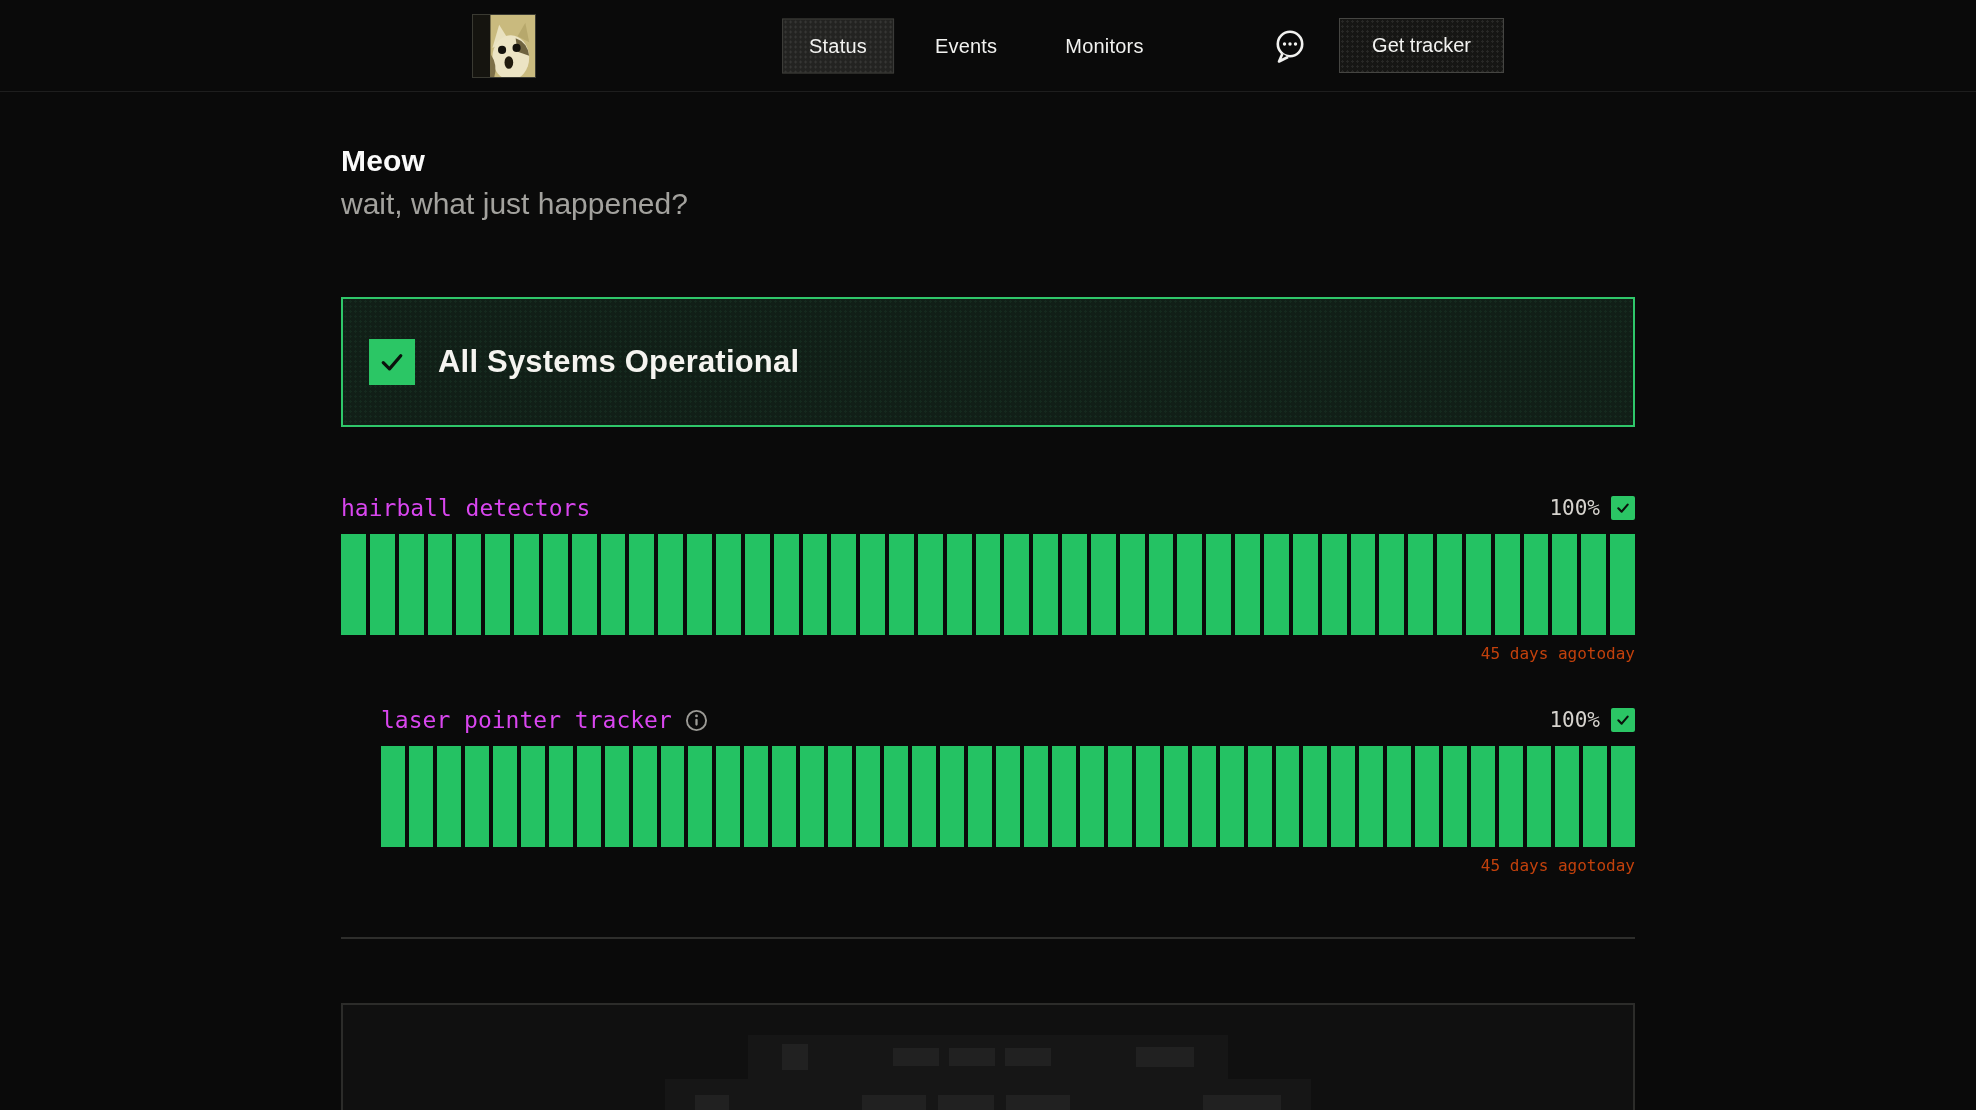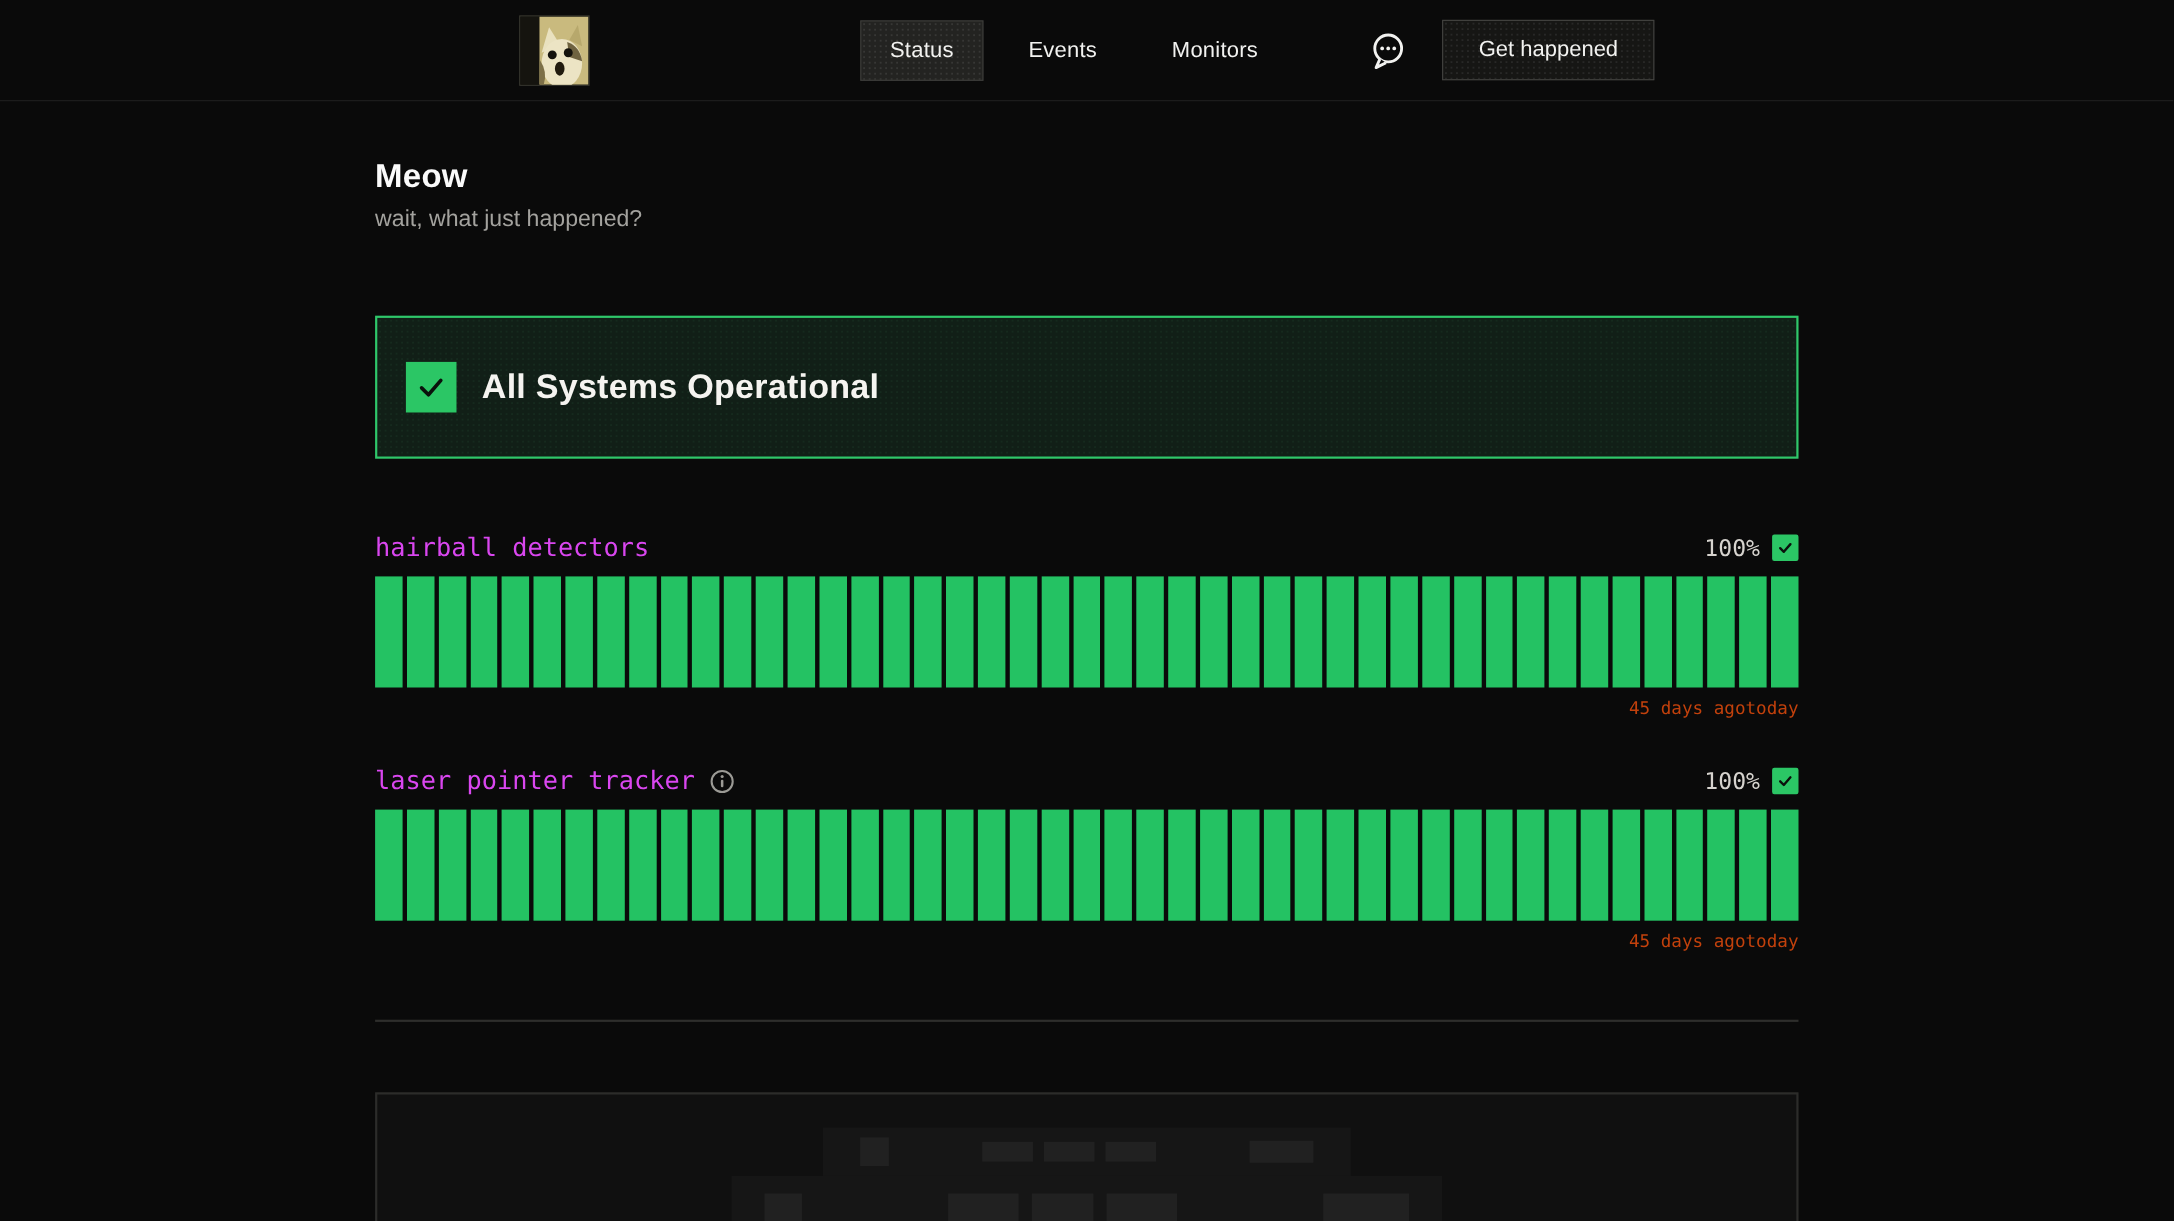--- a/index.html
+++ b/index.html
@@ -43,21 +43,21 @@
     font-size:20px; color:#f2f2f0; font-family:inherit; cursor:pointer;
     padding:15px 32px; border:1px solid #454542;
     background-color:#161614;
     background-image:radial-gradient(rgba(255,255,255,0.08) 1px, transparent 1.3px);
     background-size:5px 5px;
   }
 
   
   main { width:1294px; margin:0 auto; padding-top:52px; }
   .page-title { font-size:30px; font-weight:700; color:#fafafa; letter-spacing:.2px; }
-  .page-subtitle { font-size:21px; color:#a3a29e; margin-top:9px; }
+  .page-subtitle { font-size:30px; color:#a3a29e; margin-top:9px; }
 
   .status-banner {
     margin-top:76px; height:130px;
     border:2px solid var(--banner-border,#2fc76a);
     background-color:var(--banner-bg,#111f17);
     background-image:radial-gradient(rgba(90,220,140,0.06) 1px, transparent 1.3px);
     background-size:5px 5px;
     display:flex; align-items:center; padding:0 26px;
   }
   .banner-check {
@@ -65,21 +65,21 @@
     display:flex; align-items:center; justify-content:center; flex:none;
   }
   .banner-title { font-size:31px; font-weight:700; color:#f5f4f0; margin-left:23px; letter-spacing:.2px; }
   .banner-time {
     margin-left:auto; font-size:20px; color:#b6b3ad;
     border-bottom:2px dashed #57564f; padding-bottom:5px; cursor:help;
   }
 
   
   #monitors-root { margin-top:68px; }
-  .monitor + .monitor { margin-top:44px; }
+  .monitor + .monitor { margin-top:44px;margin-left:40px; }
   .monitor-header { display:flex; align-items:center; justify-content:space-between; }
   .monitor-name-wrap { display:flex; align-items:center; gap:12px; }
   .monitor-name { font-size:23px; color:#d946ef; }
   .info-icon { cursor:pointer; display:flex; }
   .uptime-wrap { display:flex; align-items:center; gap:11px; }
   .uptime-pct { font-size:21px; color:#d6d3ce; }
   .uptime-check {
     width:24px; height:24px; background:var(--check-green,#2bc665); border-radius:2px;
     display:flex; align-items:center; justify-content:center;
   }
@@ -137,21 +137,21 @@
     <div class="nav-right">
       <button class="chat-btn" aria-label="chat">
         <svg width="46" height="46" viewBox="0 0 46 46" fill="none">
           <circle cx="23" cy="21" r="12.2" class="stroke-light" stroke-width="2.6"></circle>
           <path d="M15.5 30.5 L12 38.5 L21 34" class="stroke-light" stroke-width="2.6" fill="#0a0a0a" stroke-linejoin="round"></path>
           <circle cx="17.5" cy="21" r="1.7" fill="#f2f2f0"></circle>
           <circle cx="23" cy="21" r="1.7" fill="#f2f2f0"></circle>
           <circle cx="28.5" cy="21" r="1.7" fill="#f2f2f0"></circle>
         </svg>
       </button>
-      <button class="get-updates-btn">Get happened</button>
+      <button class="get-updates-btn">Get tracker</button>
     </div>
   </div>
 </nav>
 
 <main>
   <h1 class="page-title">Meow</h1>
   <p class="page-subtitle">wait, what just happened?</p>
 
   <section class="status-banner">
     <span class="banner-check">

